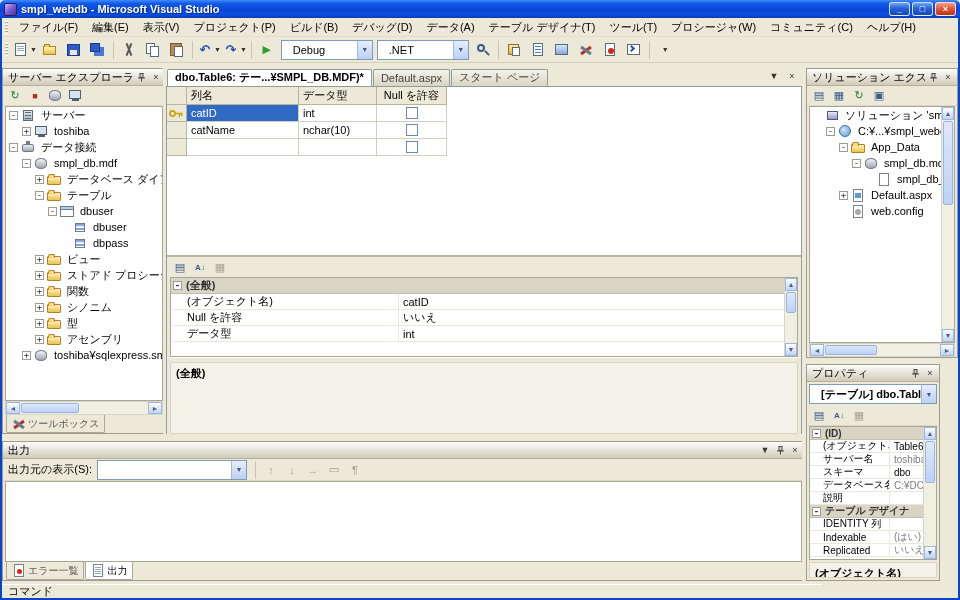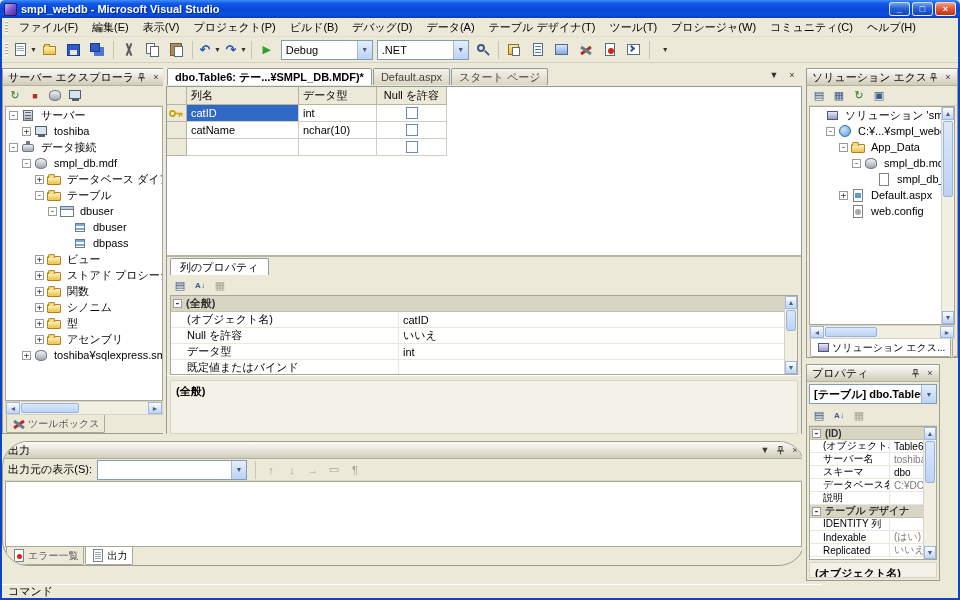--- a/index.html
+++ b/index.html
@@ -50,21 +50,21 @@
 .ti-propwin::before{left:3px;top:1px;width:10px;height:13px;background:#fff;border:1px solid #5A6B7D;}
 .ti-propwin::after{left:5px;top:4px;width:6px;height:1px;background:#3C7ACC;box-shadow:0 3px #3C7ACC,0 6px #3C7ACC;}
 .ti-objbrowser::before{left:1px;top:2px;width:13px;height:11px;background:linear-gradient(#D8E8F8,#88A8D8);border:1px solid #4A6A9A;}
 .ti-toolbox::before{left:2px;top:7px;width:12px;height:3px;background:#B03028;transform:rotate(-35deg);}
 .ti-toolbox::after{left:2px;top:7px;width:12px;height:3px;background:#6A7A8A;transform:rotate(35deg);}
 .ti-errorlist::before{left:3px;top:1px;width:10px;height:13px;background:#fff;border:1px solid #5A6B7D;}
 .ti-errorlist::after{left:6px;top:6px;width:6px;height:6px;background:#D02818;border-radius:50%;}
 .ti-cmdwin::before{left:1px;top:2px;width:13px;height:11px;background:#fff;border:1px solid #5A6B7D;}
 .ti-cmdwin::after{left:3px;top:4px;width:5px;height:5px;border-right:2px solid #2A52B0;border-bottom:2px solid #2A52B0;transform:rotate(-45deg);}
 .combo{height:20px;background:#fff;border:1px solid #7F9DB9;display:flex;align-items:center;margin:0 2px;flex:none;}
-.combo-text{padding:0 4px;flex:1;white-space:nowrap;overflow:hidden;}
+.combo-text{padding:0 4px;flex:1;white-space:nowrap;overflow:hidden;margin-left:7px;}
 .combo-btn{width:15px;height:100%;background:linear-gradient(180deg,#E6EEFB,#BCD1F2);border-left:1px solid #9EBAE4;display:flex;align-items:center;justify-content:center;font-size:7px;color:#3C5A8C;flex:none;}
 
 
 .panel{position:absolute;background:#ECE9D8;border:1px solid #9E9C8E;display:flex;flex-direction:column;overflow:hidden;}
 .panel-title{height:17px;flex:none;display:flex;align-items:center;padding:0 2px 0 5px;background:linear-gradient(180deg,#FCFCF9,#D0CCBA);border-bottom:1px solid #B4B09C;white-space:nowrap;overflow:hidden;}
 .ptext{flex:1;overflow:hidden;}
 .pbtn{width:14px;height:13px;flex:none;display:flex;align-items:center;justify-content:center;font-size:9px;color:#3A3A3A;margin-left:1px;}
 .panel-toolbar{height:20px;flex:none;display:flex;align-items:center;padding:0 3px;gap:2px;border-bottom:1px solid #DCD8C8;}
 .stbn{width:18px;height:17px;display:flex;align-items:center;justify-content:center;font-size:11px;color:#3C5A8C;flex:none;}
 .stbn.grayed{color:#A8A494;}
@@ -111,21 +111,21 @@
 .vscroll .sthumb{left:1px;right:1px;width:auto;height:40%;}
 
 
 .btabs{height:18px;flex:none;display:flex;padding-left:3px;align-items:stretch;overflow:hidden;font-size:10px;}
 .btab{display:flex;align-items:center;padding:0 5px;border:1px solid #ACA899;border-top:none;border-radius:0 0 2px 2px;margin-right:1px;background:#ECE9D8;color:#555;white-space:nowrap;overflow:hidden;flex:none;}
 .btab.active{background:#fff;color:#000;}
 .tabico{width:14px;height:13px;position:relative;margin-right:2px;flex:none;}
 
 
 #editor{position:absolute;left:166px;top:68px;width:636px;height:370px;}
-.doc-tabstrip{height:18px;display:flex;align-items:flex-start;padding-left:1px;}
+.doc-tabstrip{height:18px;display:flex;align-items:center;padding-left:1px;}
 .doc-tab{height:17px;display:flex;align-items:center;padding:0 7px;border:1px solid #919B9C;border-bottom:none;border-radius:2px 2px 0 0;background:linear-gradient(180deg,#F4F2E8,#DAD6C4);margin-right:1px;white-space:nowrap;color:#444;overflow:hidden;flex:none;}
 .doc-tab.active{background:#fff;font-weight:bold;color:#000;}
 .tab-buttons{margin-left:auto;display:flex;align-items:center;gap:3px;padding:0 3px 2px 0;}
 .tab-buttons .pbtn{color:#333;}
 .docarea{position:absolute;left:0;top:18px;right:0;bottom:0;background:#fff;border:1px solid #919B9C;overflow:hidden;}
 .dgrid{position:absolute;left:0;top:0;}
 .g-hrow,.g-row{display:flex;}
 .g-hrow{height:18px;}
 .g-row{height:17px;}
 .g-cell{border-right:1px solid #D0CEC0;border-bottom:1px solid #D0CEC0;display:flex;align-items:center;padding:0 4px;overflow:hidden;background:#fff;white-space:nowrap;}
@@ -158,21 +158,21 @@
 #properties{left:806px;top:364px;width:134px;height:217px;}
 .props-combo{height:20px;flex:none;margin:2px;display:flex;align-items:center;background:#fff;border:1px solid #7F9DB9;font-weight:bold;overflow:hidden;}
 #properties .pgrid{height:134px;flex:none;margin:0 2px;font-size:10px;}
 #properties .pg-row{height:13px;}
 #properties .pg-label{width:80px;padding-left:13px;}
 #properties .pg-cat{padding-left:2px;}
 #properties .pg-desc{margin:2px;}
 
 
 #server-explorer{left:2px;top:68px;width:164px;height:366px;}
-#output{left:2px;top:441px;width:803px;height:125px;border-radius:26px;}
+#output{left:2px;top:441px;width:803px;height:140px;}
 .out-toolbar{height:22px;flex:none;display:flex;align-items:center;padding:0 5px;gap:3px;border-bottom:1px solid #DCD8C8;}
 .out-content{flex:1;background:#fff;border:1px solid #A8A694;margin:0 2px;}
 .out-label{white-space:nowrap;}
 
 
 .splitter{position:absolute;background:#ECE9D8;}
 
 
 #statusbar{position:absolute;left:2px;top:584px;width:820px;height:14px;background:#ECE9D8;display:flex;align-items:center;padding-left:6px;border-top:1px solid #FFFFFF;}
 </style>
@@ -461,25 +461,20 @@
             <div class="g-cell g-selector"></div>
             <div class="g-cell g-col0"></div>
             <div class="g-cell g-col1"></div>
             <div class="g-cell g-col2">
               <span class="checkbox"></span>
             </div>
           </div>
         </div>
     </div>
     <div id="colprops">
-      <div class="cp-tabstrip">
-        <span class="cp-tab">
-            <span>列のプロパティ</span>
-          </span>
-      </div>
       <div class="cp-toolbar">
         <span class="stbn">
             <span>▤</span>
           </span>
         <span class="stbn azbtn">
             <span>A↓</span>
           </span>
         <span class="stbn grayed">
             <span>▦</span>
           </span>
@@ -496,21 +491,20 @@
             </div>
             <div class="pg-row">
               <span class="pg-label">Null を許容</span>
               <span class="pg-value">いいえ</span>
             </div>
             <div class="pg-row">
               <span class="pg-label">データ型</span>
               <span class="pg-value">int</span>
             </div>
             <div class="pg-row">
-              <span class="pg-label">既定値またはバインド</span>
               <span class="pg-value"></span>
             </div>
           </div>
         <div class="vscroll">
           <span class="sbtn">▲</span>
           <span class="strack">
               <span class="sthumb"></span>
             </span>
           <span class="sbtn">▼</span>
         </div>
@@ -595,27 +589,20 @@
       <span class="sbtn">▼</span>
     </div>
   </div>
   <div class="hscroll">
     <span class="sbtn">◄</span>
     <span class="strack">
         <span class="sthumb"></span>
       </span>
     <span class="sbtn">►</span>
   </div>
-  <div class="btabs" id="sol-tabs">
-      <div class="btab active">
-        <span class="tabico ico ico-solution-explorer"></span>
-        <span>ソリューション エクス...</span>
-      </div>
-      <div class="btab"></div>
-    </div>
 </div>
 
 <div id="properties" class="panel">
   <div class="panel-title">
     <span class="ptext">プロパティ</span>
     <span class="pbtn">
         <svg width="9" height="9" viewBox="0 0 9 9">
           <rect x="3" y="0.5" width="3" height="4" fill="#D8D4C4" stroke="#444"></rect>
           <line x1="1" y1="5" x2="8" y2="5" stroke="#444"></line>
           <line x1="4.5" y1="5" x2="4.5" y2="8.5" stroke="#444"></line>

